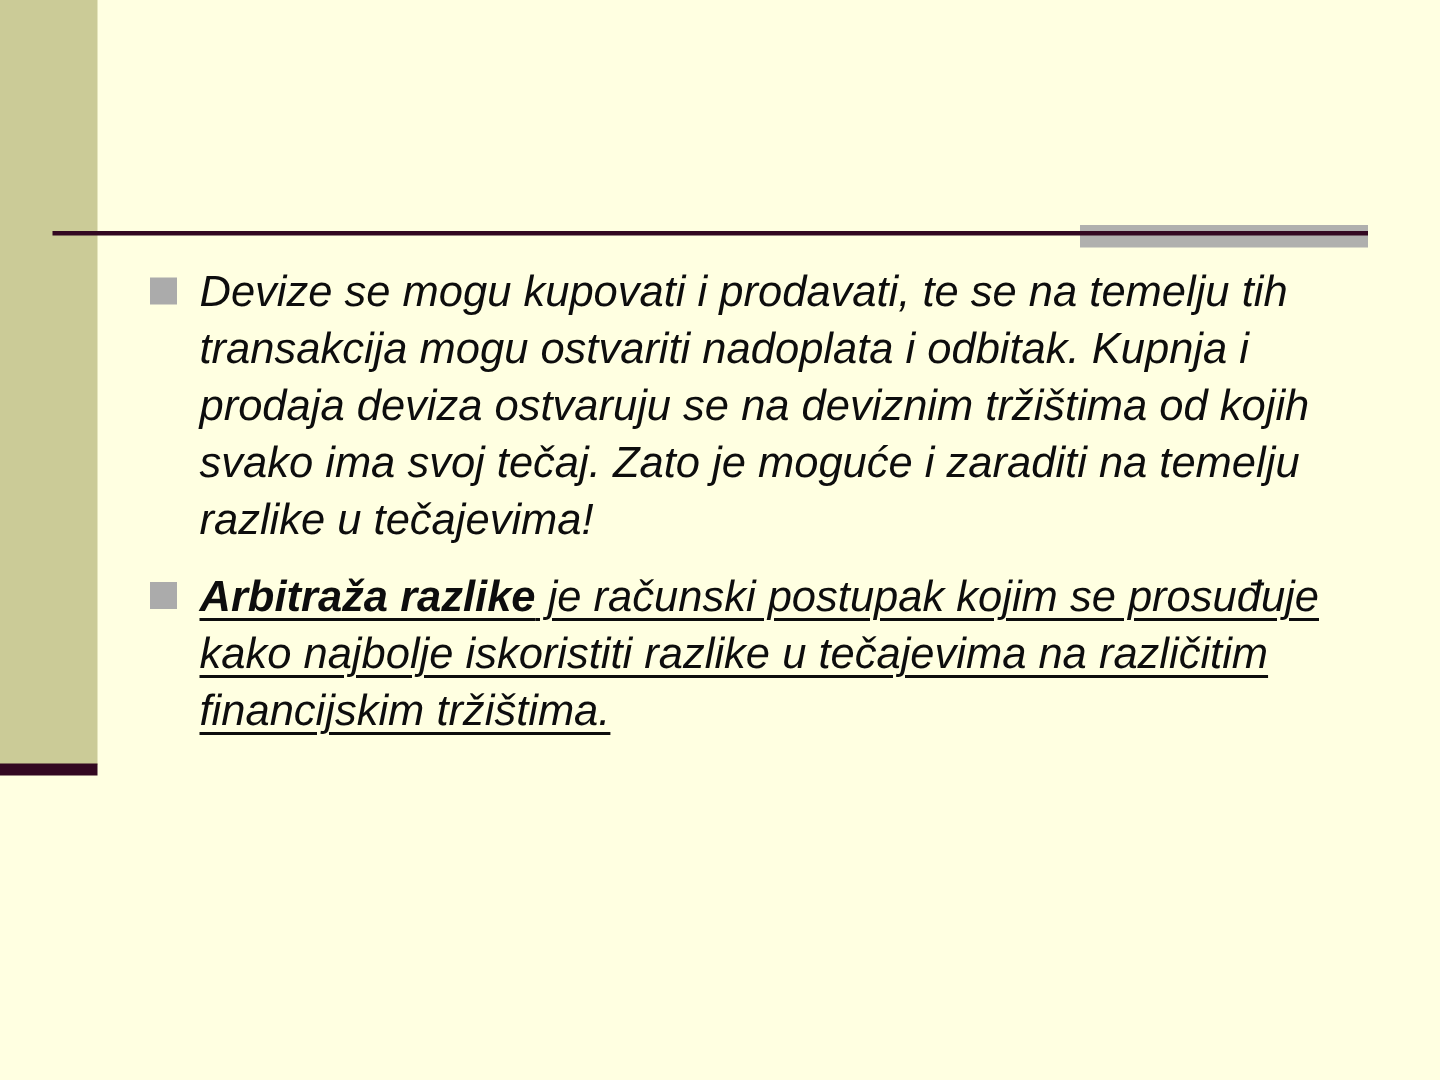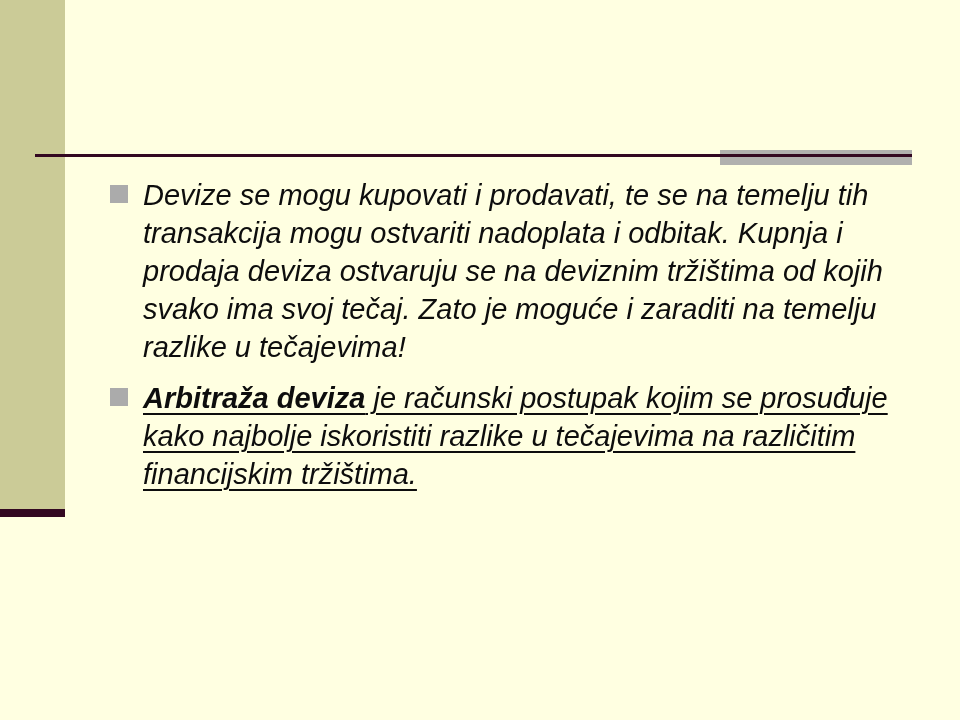--- a/index.html
+++ b/index.html
@@ -36,21 +36,21 @@
   }
   .divider-line {
     position: absolute;
     left: 35px;
     top: 154px;
     width: 877px;
     height: 3px;
   }
   .bullet-list {
     position: absolute;
-    left: 110px;
+    left: 100px;
     top: 176px;
     width: 805px;
   }
   .bullet-item {
     display: flex;
     align-items: flex-start;
     margin-bottom: 13px;
   }
   .bullet-marker {
     flex: 0 0 auto;
@@ -89,17 +89,17 @@
 
   <div class="bullet-list">
 
     <div class="bullet-item">
       <span class="bullet-marker" style="background: rgb(171, 171, 171);"></span>
       <span class="bullet-text">Devize se mogu kupovati i prodavati, te se na temelju tih transakcija mogu ostvariti nadoplata i odbitak. Kupnja i prodaja deviza ostvaruju se na deviznim tržištima od kojih svako ima svoj tečaj. Zato je moguće i zaraditi na temelju razlike u tečajevima!</span>
     </div>
 
     <div class="bullet-item">
       <span class="bullet-marker" style="background: rgb(171, 171, 171);"></span>
-      <span class="bullet-text underlined"><span class="lead-bold">Arbitraža deviza</span><span> je računski postupak kojim se prosuđuje kako najbolje iskoristiti razlike u tečajevima na različitim financijskim tržištima.</span></span>
+      <span class="bullet-text underlined"><span class="lead-bold">Arbitraža razlike</span><span> je računski postupak kojim se prosuđuje kako najbolje iskoristiti razlike u tečajevima na različitim financijskim tržištima.</span></span>
     </div>
 
   </div>
 </div>
 
 </body></html>

